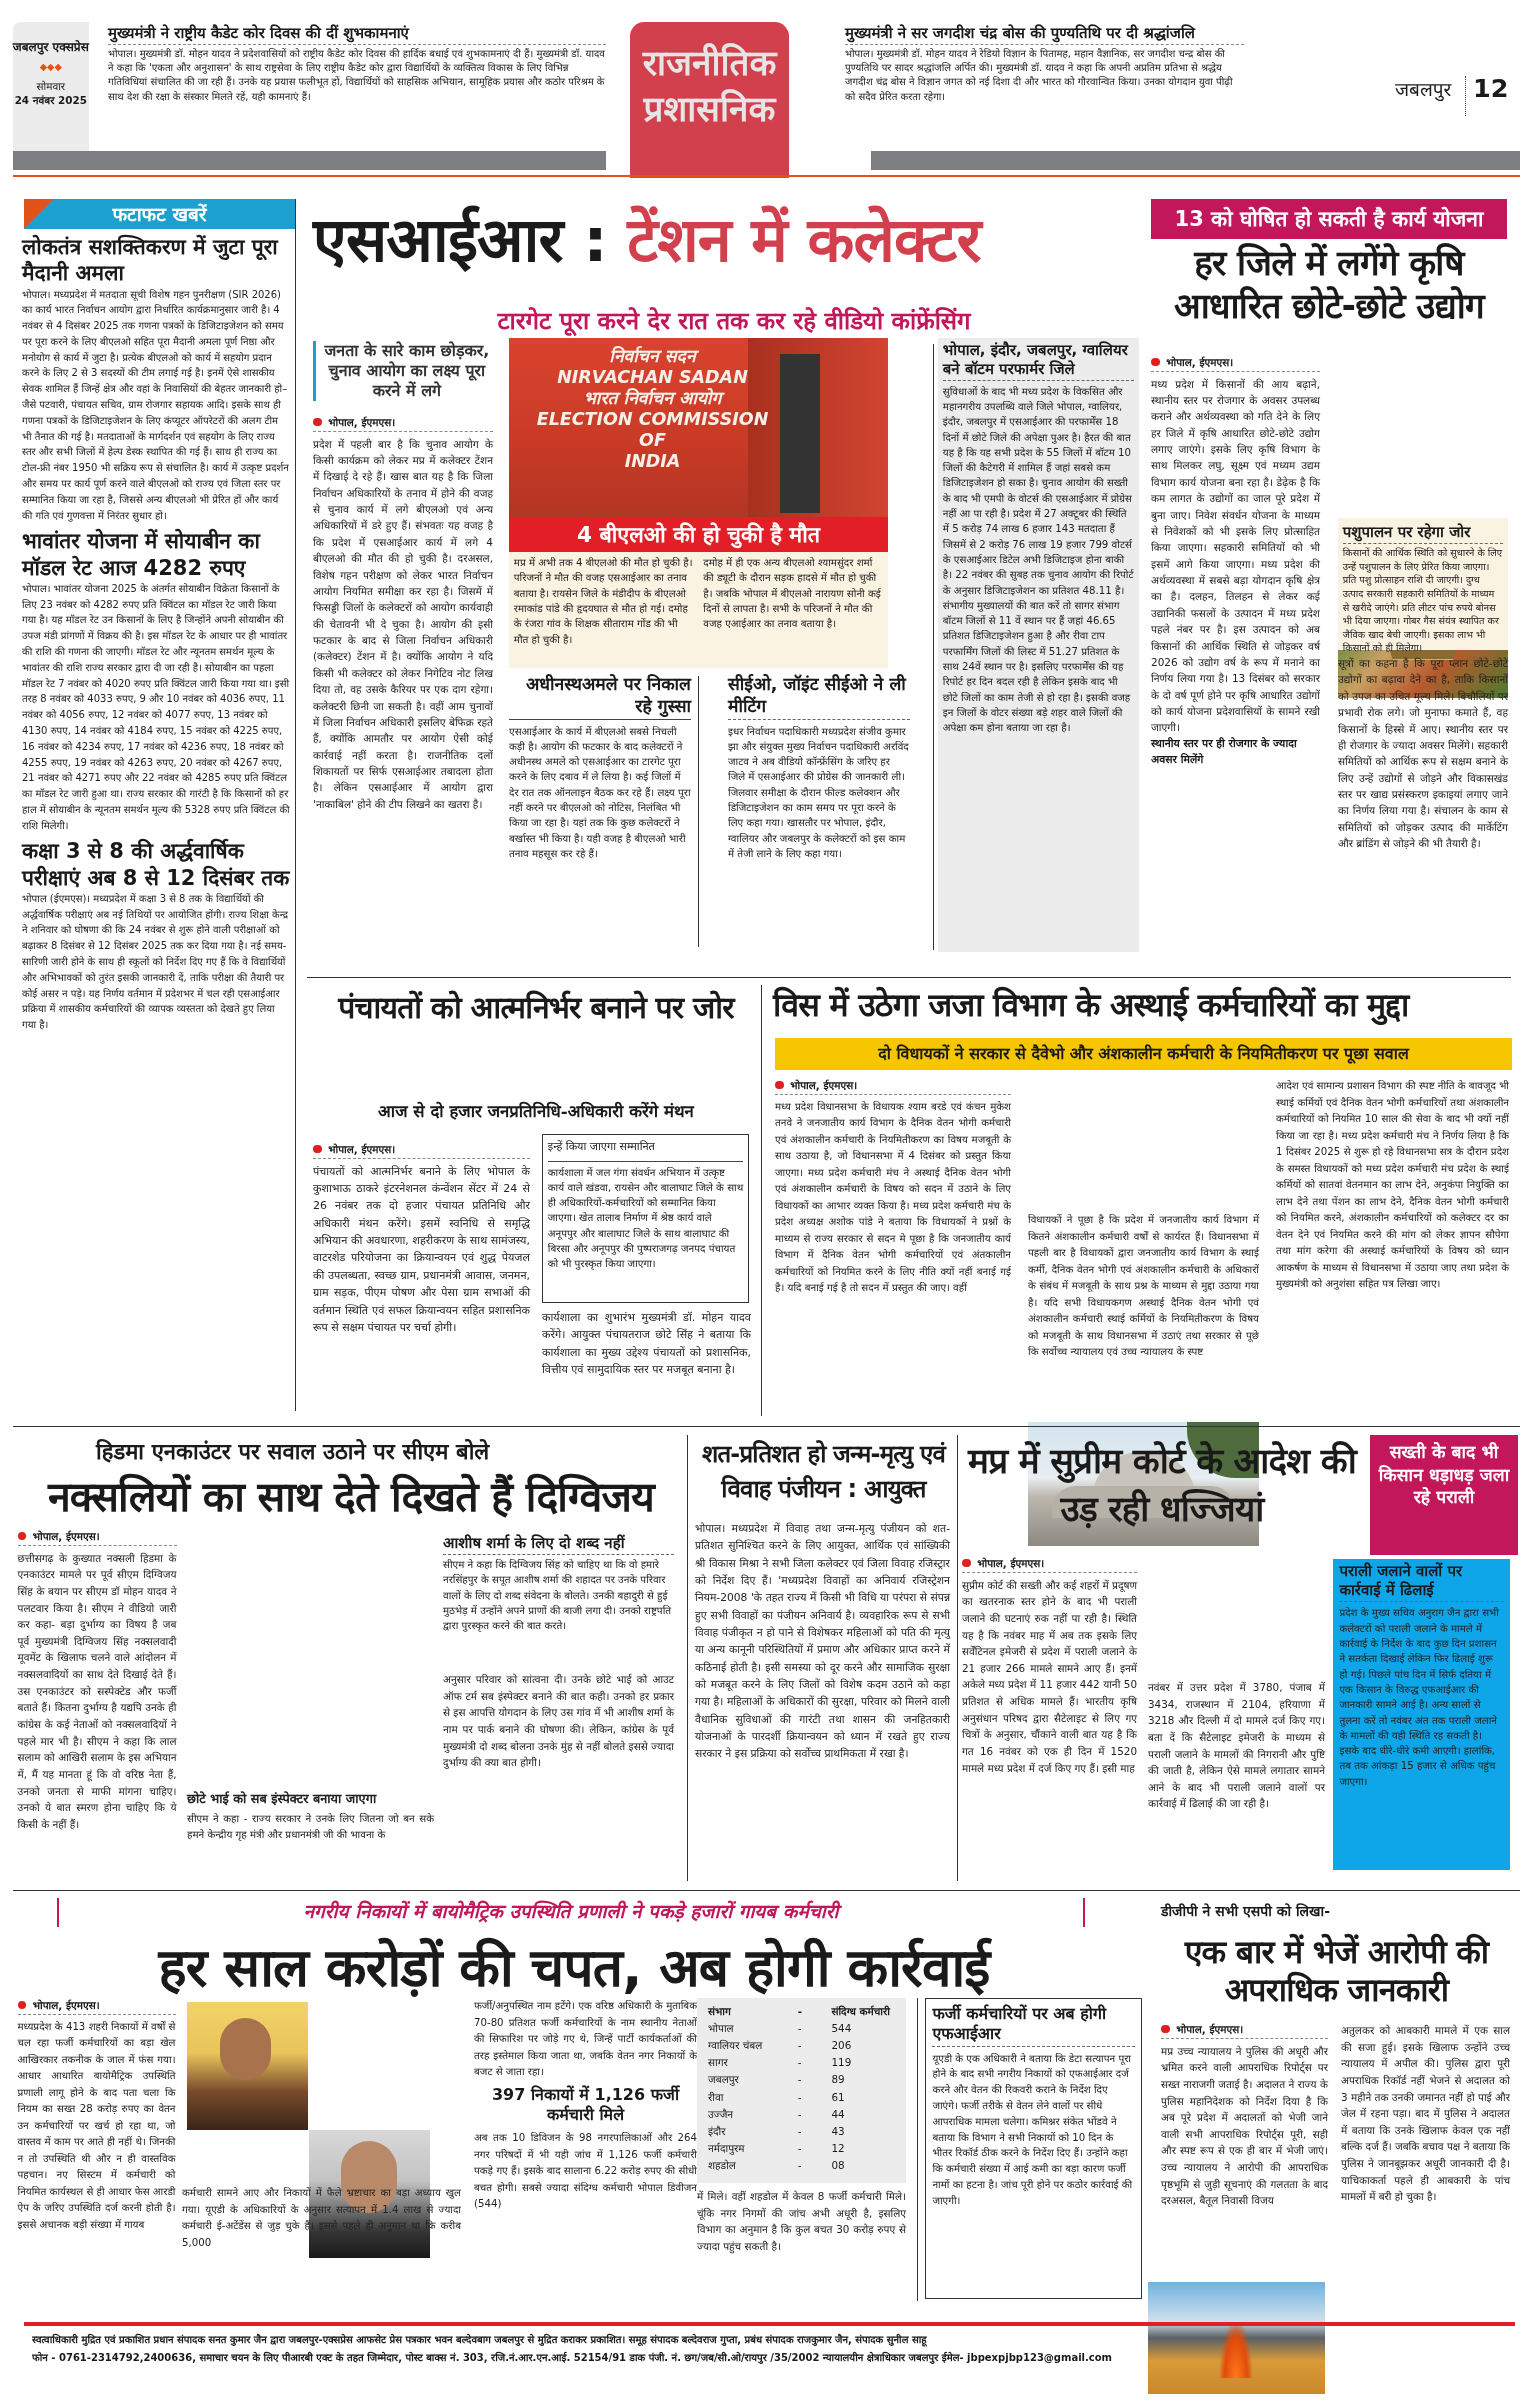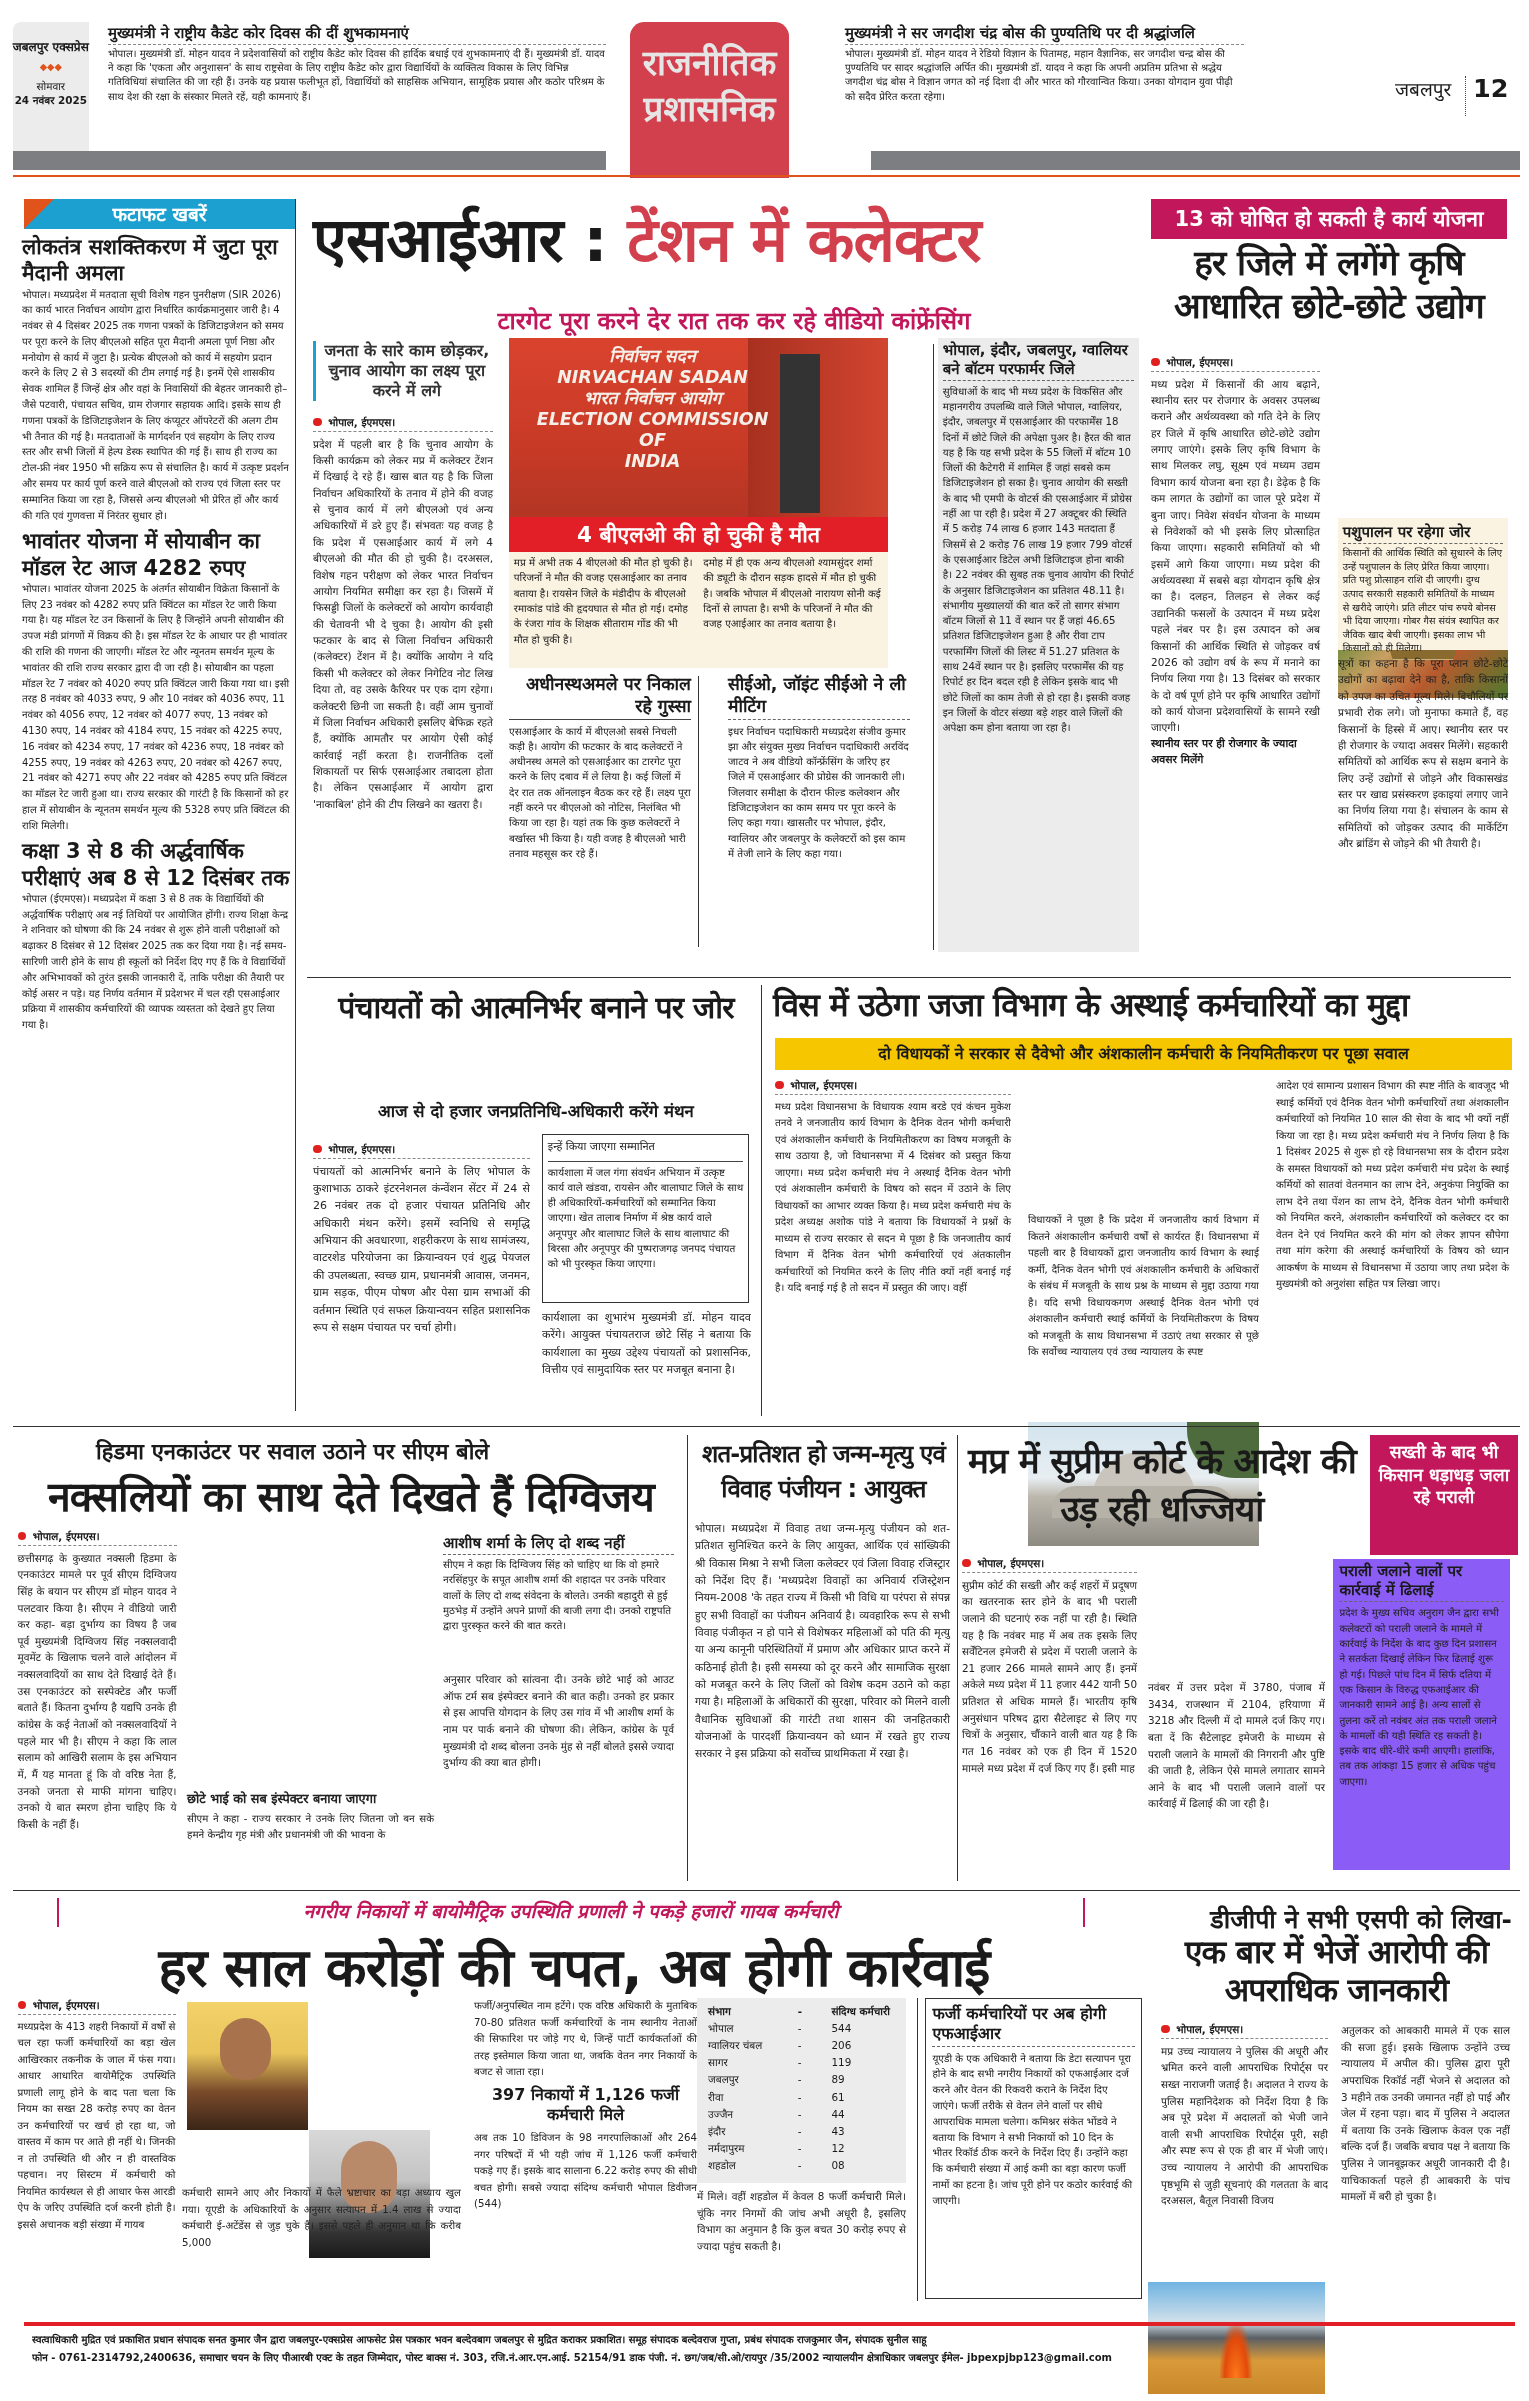--- a/index.html
+++ b/index.html
@@ -230,21 +230,21 @@
       <span>भोपाल, ईएमएस।</span>
     </div>
   <div class="body-text" style="font-size:10.4px; line-height:1.6;">सुप्रीम कोर्ट की सख्ती और कई शहरों में प्रदूषण का खतरनाक स्तर होने के बाद भी पराली जलाने की घटनाएं रुक नहीं पा रही है। स्थिति यह है कि नवंबर माह में अब तक इसके लिए सर्वेंटिनल इमेजरी से प्रदेश में पराली जलाने के 21 हजार 266 मामले सामने आए हैं। इनमें अकेले मध्य प्रदेश में 11 हजार 442 यानी 50 प्रतिशत से अधिक मामले हैं। भारतीय कृषि अनुसंधान परिषद द्वारा सैटेलाइट से लिए गए चित्रों के अनुसार, चौंकाने वाली बात यह है कि गत 16 नवंबर को एक ही दिन में 1520 मामले मध्य प्रदेश में दर्ज किए गए हैं। इसी माह</div>
 </div>
 <div class="abs photo" style="left:1148px; top:1561px; width:177px; height:112px; background:linear-gradient(180deg,#6fb3e2 0%,#cfe0ea 35%,#5a5f64 50%,#d99a3a 70%,#c9892a 100%);">
   <div class="abs" style="left:72px; top:40px; width:32px; height:56px; background:radial-gradient(ellipse at bottom,#ff7a1a,#e24a0b 50%,transparent 75%);"></div>
 </div>
 <div class="abs" style="left:1148px; top:1679px; width:177px;">
   <div class="body-text" style="font-size:10.4px; line-height:1.6;">नवंबर में उत्तर प्रदेश में 3780, पंजाब में 3434, राजस्थान में 2104, हरियाणा में 3218 और दिल्ली में दो मामले दर्ज किए गए। बता दें कि सैटेलाइट इमेजरी के माध्यम से पराली जलाने के मामलों की निगरानी और पुष्टि की जाती है, लेकिन ऐसे मामले लगातार सामने आने के बाद भी पराली जलाने वालों पर कार्रवाई में ढिलाई की जा रही है।</div>
 </div>
-<div class="abs" style="left:1333px; top:1559px; width:177px; height:311px; background:#8b5cf6; padding:3.2px 6.4px;">
+<div class="abs" style="left:1333px; top:1559px; width:177px; height:311px; background:#0ea5e9; padding:3.2px 6.4px;">
   <div style="font-size:15px; font-weight:bold; line-height:1.25; border-bottom:0.8px dashed #666; padding-bottom:1.6px;">पराली जलाने वालों पर कार्रवाई में ढिलाई</div>
   <div class="small-text" style="text-align:left; font-size:10.2px; line-height:1.5; margin-top:3.2px;">प्रदेश के मुख्य सचिव अनुराग जैन द्वारा सभी कलेक्टरों को पराली जलाने के मामले में कार्रवाई के निर्देश के बाद कुछ दिन प्रशासन ने सतर्कता दिखाई लेकिन फिर ढिलाई शुरू हो गई। पिछले पांच दिन में सिर्फ दतिया में एक किसान के विरुद्ध एफआईआर की जानकारी सामने आई है। अन्य सालों से तुलना करें तो नवंबर अंत तक पराली जलाने के मामलों की यही स्थिति रह सकती है। इसके बाद धीरे-धीरे कमी आएगी। हालांकि, तब तक आंकड़ा 15 हजार से अधिक पहुंच जाएगा।</div>
 </div>
 
 <div class="hrule" style="left:12.8px; top:1890px; width:1507px;"></div>
 
 <div class="abs" style="left:57px; top:1898px; width:1028px; height:29px; border-left:2.4px solid #c2185b; border-right:2.4px solid #c2185b; text-align:center; font-size:19px; font-weight:bold; font-style:italic; color:#c2185b;">नगरीय निकायों में बायोमैट्रिक उपस्थिति प्रणाली ने पकड़े हजारों गायब कर्मचारी</div>
 <div class="abs hl" style="left:48px; top:1929px; width:1052px; text-align:center; font-size:53px; white-space:nowrap;">हर साल करोड़ों की चपत, अब होगी कार्रवाई</div>
 <div class="abs" style="left:17.5px; top:1998px; width:158px;">
   <div class="dateline">
@@ -319,21 +319,21 @@
 </div>
 <div class="abs" style="left:697px; top:2188px; width:209px;">
   <div class="body-text" style="font-size:10.4px; line-height:1.6;">में मिले। वहीं शहडोल में केवल 8 फर्जी कर्मचारी मिले। चूंकि नगर निगमों की जांच अभी अधूरी है, इसलिए विभाग का अनुमान है कि कुल बचत 30 करोड़ रुपए से ज्यादा पहुंच सकती है।</div>
 </div>
 <div class="vrule" style="left:917px; top:1998px; height:303px;"></div>
 <div class="abs" style="left:925px; top:1998px; width:217px; height:301px; border:1.2px solid #333; padding:4.8px 6.4px;">
   <div style="font-size:16px; font-weight:bold; line-height:1.28; border-bottom:0.8px dashed #666; padding-bottom:1.6px;">फर्जी कर्मचारियों पर अब होगी एफआईआर</div>
   <div class="small-text" style="text-align:left; font-size:10.2px; line-height:1.55; margin-top:3.2px;">यूएडी के एक अधिकारी ने बताया कि डेटा सत्यापन पूरा होने के बाद सभी नगरीय निकायों को एफआईआर दर्ज करने और वेतन की रिकवरी कराने के निर्देश दिए जाएंगे। फर्जी तरीके से वेतन लेने वालों पर सीधे आपराधिक मामला चलेगा। कमिश्नर संकेत भोंडवे ने बताया कि विभाग ने सभी निकायों को 10 दिन के भीतर रिकॉर्ड ठीक करने के निर्देश दिए हैं। उन्होंने कहा कि कर्मचारी संख्या में आई कमी का बड़ा कारण फर्जी नामों का हटना है। जांच पूरी होने पर कठोर कार्रवाई की जाएगी।</div>
 </div>
 
-<div class="abs" style="left:1161px; top:1901px; width:351px; text-align:right; font-size:25px; font-weight:bold;">डीजीपी ने सभी एसपी को लिखा-</div>
+<div class="abs" style="left:1161px; top:1901px; width:351px; text-align:left; font-size:14px; font-weight:bold;">डीजीपी ने सभी एसपी को लिखा-</div>
 <div class="abs hl" style="left:1161px; top:1933px; width:351px; text-align:center; font-size:32px; line-height:1.2;">एक बार में भेजें आरोपी की अपराधिक जानकारी</div>
 <div class="abs" style="left:1161px; top:2022px; width:167px;">
   <div class="dateline">
       <span class="dot"></span>
       <span>भोपाल, ईएमएस।</span>
     </div>
   <div class="body-text" style="font-size:10.4px; line-height:1.6;">मप्र उच्च न्यायालय ने पुलिस की अधूरी और भ्रमित करने वाली आपराधिक रिपोर्ट्स पर सख्त नाराजगी जताई है। अदालत ने राज्य के पुलिस महानिदेशक को निर्देश दिया है कि अब पूरे प्रदेश में अदालतों को भेजी जाने वाली सभी आपराधिक रिपोर्ट्स पूरी, सही और स्पष्ट रूप से एक ही बार में भेजी जाएं। उच्च न्यायालय ने आरोपी की आपराधिक पृष्ठभूमि से जुड़ी सूचनाएं की गलतता के बाद दरअसल, बैतूल निवासी विजय</div>
 </div>
 <div class="abs" style="left:1341px; top:2022px; width:169px;">
   <div class="body-text" style="font-size:10.4px; line-height:1.6;">अतुलकर को आबकारी मामले में एक साल की सजा हुई। इसके खिलाफ उन्होंने उच्च न्यायालय में अपील की। पुलिस द्वारा पूरी अपराधिक रिकॉर्ड नहीं भेजने से अदालत को 3 महीने तक उनकी जमानत नहीं हो पाई और जेल में रहना पड़ा। बाद में पुलिस ने अदालत में बताया कि उनके खिलाफ केवल एक नहीं बल्कि दर्ज हैं। जबकि बचाव पक्ष ने बताया कि पुलिस ने जानबूझकर अधूरी जानकारी दी है। याचिकाकर्ता पहले ही आबकारी के पांच मामलों में बरी हो चुका है।</div>

